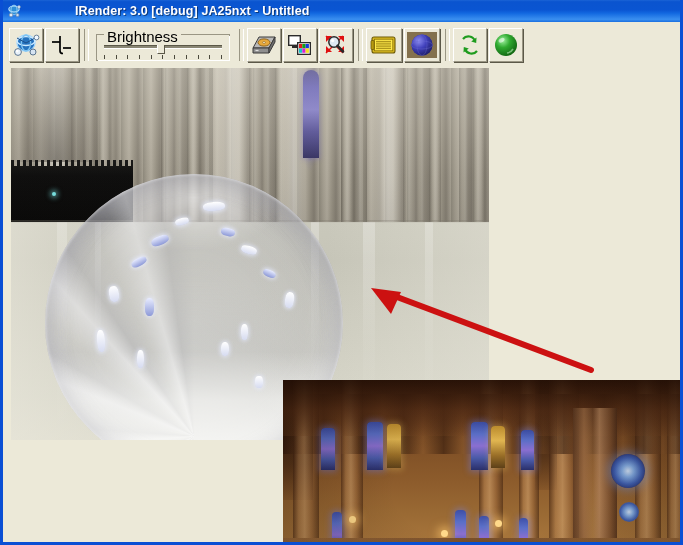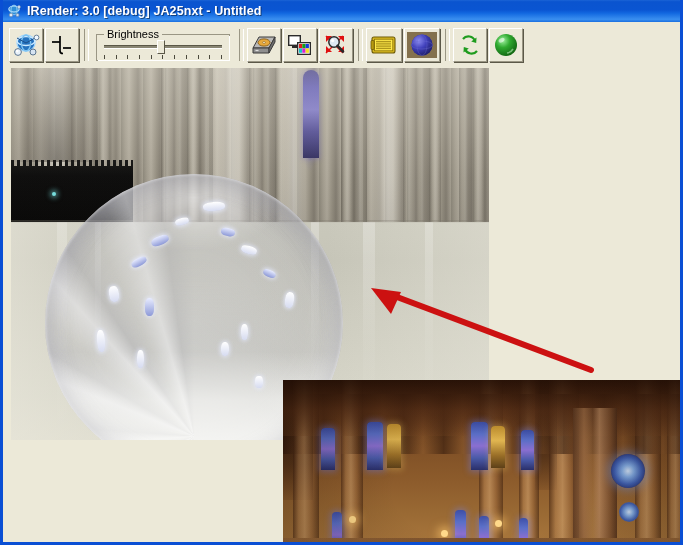--- a/index.html
+++ b/index.html
@@ -18,20 +18,21 @@
     box-sizing:border-box;
     overflow:hidden;
   }
   
   .titlebar{
     position:absolute;left:-3px;top:0;width:683px;height:22px;
     background:linear-gradient(to bottom,#1b64d6 0%,#0a54cf 8%,#0a55d2 45%,#1268e0 60%,#3a8ff0 88%,#1a6fe0 100%);
     display:flex;align-items:center;
     box-sizing:border-box;
     padding-left:3px;
+    gap:48px;
   }
   .title-icon{
     width:16px;height:16px;margin-left:3px;margin-right:5px;
     position:relative;flex:0 0 auto;
   }
   .title-icon svg{display:block;}
   .title-text{
     color:#ffffff;font-size:12.5px;font-weight:bold;
     letter-spacing:0.1px;
     text-shadow:1px 1px 0px rgba(0,0,0,0.45);
@@ -81,21 +82,21 @@
     background:transparent;
   }
   .bright-box:after{
     content:"";position:absolute;left:1px;top:1px;right:-1px;bottom:-1px;
     border-right:1px solid #ffffff;border-bottom:1px solid #ffffff;
     pointer-events:none;
   }
   .bright-label{
     position:absolute;left:8px;top:0px;
     background:#ece9d8;padding:0 3px;
-    font-size:11px;color:#000;
+    font-size:15px;color:#000;
     z-index:2;white-space:nowrap;
   }
   .slider-wrap{
     position:absolute;left:6px;top:12px;width:122px;height:20px;
   }
   .slider-track{
     position:absolute;left:2px;top:5px;width:118px;height:2px;
     background:#8a8775;border-top:1px solid #5b5848;border-bottom:1px solid #ffffff;
   }
   .slider-thumb{

